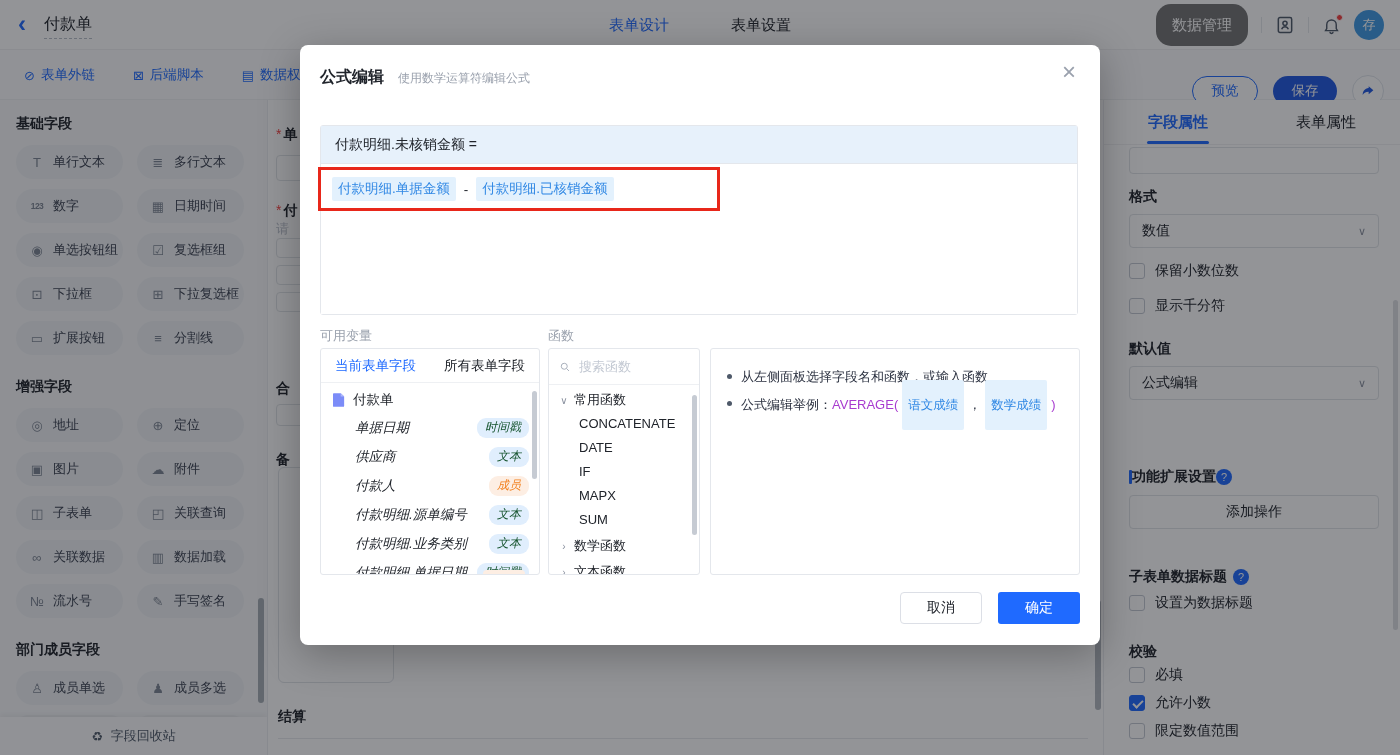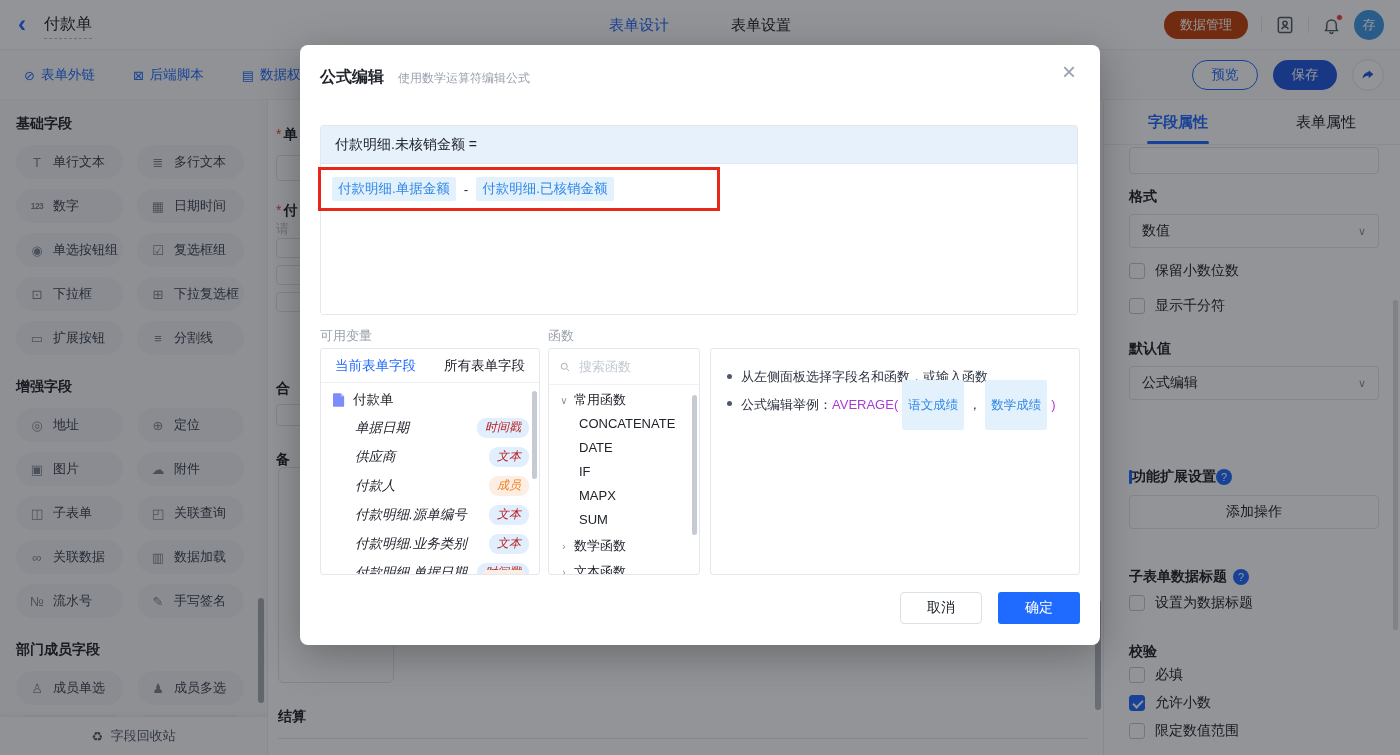--- a/index.html
+++ b/index.html
@@ -7,32 +7,32 @@
   :root{--primary:#1f6aff;--ink:#20242b;--gray:#9aa1ad;--border:#e4e7ec;}
   #app{position:relative;width:1400px;height:755px;background:#fff;overflow:hidden;}
 
   
   .header{position:absolute;top:0;left:0;right:0;height:50px;background:#fff;border-bottom:1px solid #f0f1f3;}
   .back{position:absolute;left:18px;top:10px;font-size:24px;font-weight:700;color:var(--primary);line-height:28px;}
   .app-title{position:absolute;left:44px;top:14px;font-size:16px;color:var(--ink);border-bottom:1px dashed #b9bfc9;padding-bottom:3px;}
   .htabs{position:absolute;left:50%;top:0;transform:translateX(-50%);height:50px;display:flex;align-items:center;gap:62px;font-size:15px;}
   .htab{color:var(--ink);} .htab.active{color:var(--primary);}
   .hright{position:absolute;right:16px;top:0;height:50px;display:flex;align-items:center;gap:13px;}
-  .green-btn{height:28px;padding:0 16px;border-radius:15px;background:#c2410c;color:#fff;font-size:13px;display:flex;align-items:center;}
+  .green-btn{height:42px;padding:0 16px;border-radius:15px;background:#737373;color:#fff;font-size:15px;display:flex;align-items:center;}
   .hdiv{width:1px;height:16px;background:#e4e7ec;}
   .bell-wrap{position:relative;display:flex;}
   .dot-red{position:absolute;top:-2px;right:-2px;width:7px;height:7px;border-radius:50%;background:#f53f3f;border:1px solid #fff;}
   .avatar{width:30px;height:30px;border-radius:50%;background:#3f9ae4;color:#fff;font-size:13px;display:flex;align-items:center;justify-content:center;}
 
   
   .toolbar{position:absolute;top:50px;left:0;right:0;height:50px;background:#fbfcfd;border-bottom:1px solid #eef0f2;}
   .tleft{position:absolute;left:24px;top:0;height:50px;display:flex;align-items:center;gap:38px;}
   .titem{display:flex;align-items:center;gap:6px;color:var(--primary);font-size:13.5px;}
   .titem .ic{font-size:13px;}
-  .tright{position:absolute;right:16px;top:0;height:50px;display:flex;align-items:center;gap:15px;}
+  .tright{position:absolute;right:16px;top:16px;height:50px;display:flex;align-items:center;gap:15px;}
   .btn-preview{width:66px;height:30px;border-radius:16px;border:1px solid var(--primary);color:var(--primary);font-size:13.5px;display:flex;align-items:center;justify-content:center;background:#fff;}
   .btn-save{width:64px;height:30px;border-radius:16px;background:#2058e0;color:#fff;font-size:13.5px;display:flex;align-items:center;justify-content:center;}
   .btn-share{width:32px;height:32px;border-radius:50%;border:1px solid #dfe3ea;background:#fff;display:flex;align-items:center;justify-content:center;}
 
   
   .sidebar{position:absolute;left:0;top:100px;width:268px;bottom:0;background:#f7f8fa;border-right:1px solid #ebedf0;overflow:hidden;}
   .section-title{font-size:14px;font-weight:700;color:var(--ink);margin:15px 0 12px 16px;}
   .section-title.mt{margin-top:23px;}
   .pill-grid{display:grid;grid-template-columns:107px 107px;gap:10px 14px;padding:0 16px;}
   .pill{height:34px;border-radius:17px;background:#eff1f4;display:flex;align-items:center;gap:8px;padding-left:13px;font-size:13px;color:#3a4150;}
@@ -86,21 +86,21 @@
   .chips{position:absolute;left:11px;top:13px;display:flex;align-items:center;gap:8px;font-size:13.5px;}
   .chip{background:#e3f1fd;color:#2f87e4;padding:3px 6px;border-radius:2px;white-space:nowrap;}
   .op{color:var(--ink);}
   .pane-label{position:absolute;top:282px;font-size:13px;color:var(--gray);}
   .pane{position:absolute;top:303px;height:227px;border:1px solid var(--border);border-radius:3px;background:#fff;overflow:hidden;}
   #vars{left:20px;width:220px;} #fns{left:248px;width:152px;} #help{left:410px;width:370px;}
   .vtabs{display:flex;height:34px;align-items:center;border-bottom:1px solid #eef0f3;font-size:13.5px;}
   .vtab{flex:1;text-align:center;color:var(--ink);} .vtab.active{color:var(--primary);}
   .vroot{display:flex;align-items:center;gap:8px;padding:8px 0 4px 12px;font-size:13.5px;color:var(--ink);}
   .vrow{display:flex;align-items:center;justify-content:space-between;padding:4.5px 10px 4.5px 34px;font-size:13.5px;color:var(--ink);font-style:italic;}
-  .badge{font-size:12px;padding:1.5px 8px;border-radius:9px;background:#e0eefd;color:#b91c1c;white-space:nowrap;}
+  .badge{font-size:12px;padding:1.5px 8px;border-radius:9px;background:#e0eefd;color:#14532d;white-space:nowrap;}
   .badge.orange{background:#fdeee3;color:#f2811f;}
   .vthumb{position:absolute;right:2px;top:42px;width:5px;height:88px;border-radius:3px;background:#c6cbd3;}
   .orange-sliver{position:absolute;right:14px;bottom:0;width:42px;height:4px;border-radius:4px 4px 0 0;background:#fdeee3;}
   .search{display:flex;align-items:center;gap:6px;height:36px;padding:0 10px;border-bottom:1px solid #eef0f3;}
   .search input{border:none;outline:none;width:100%;font-size:13px;color:var(--ink);background:transparent;}
   .search input::placeholder{color:#c2c8d2;}
   .fgroup{display:flex;align-items:center;gap:5px;padding:6px 0 2px 10px;font-size:13px;color:var(--ink);}
   .arrow{color:#8a919f;font-size:10px;width:10px;text-align:center;}
   .fitem{padding:4.5px 0 4.5px 30px;font-size:13px;color:var(--ink);}
   .fthumb{position:absolute;right:2px;top:46px;width:5px;height:140px;border-radius:3px;background:#c6cbd3;}

